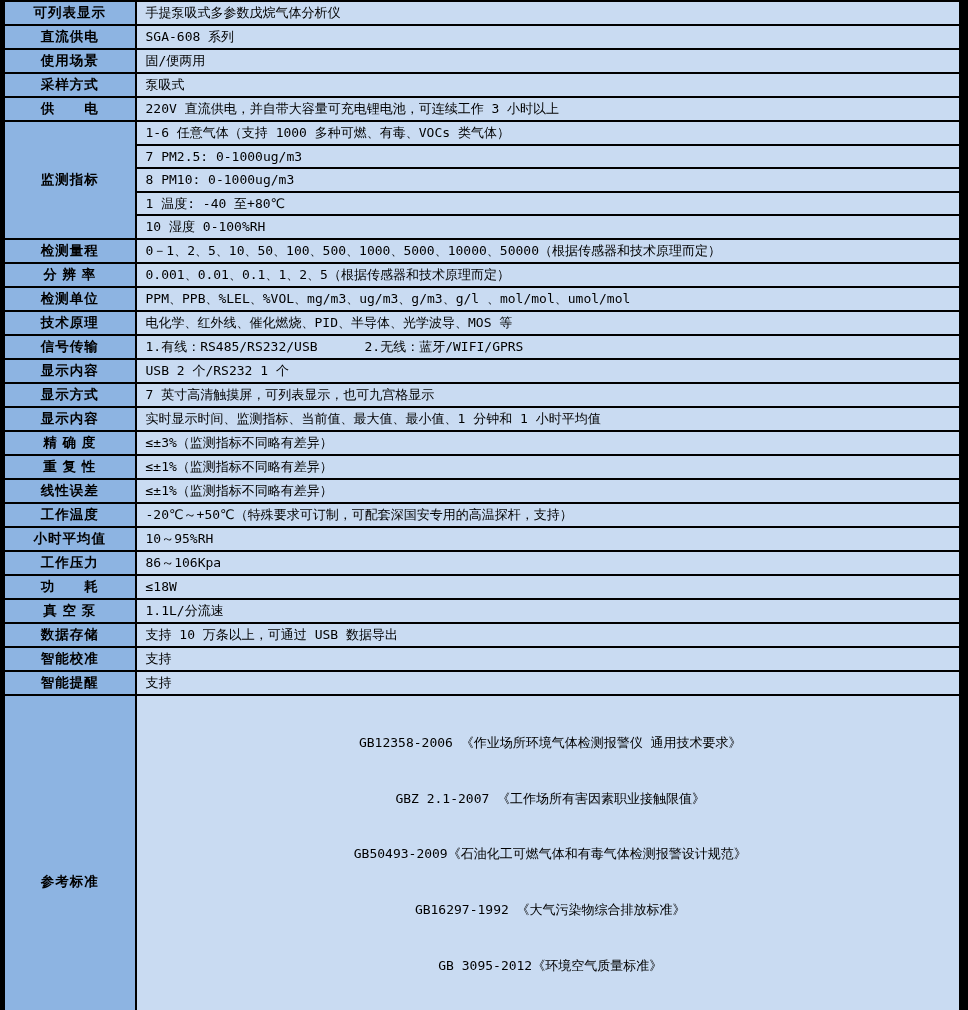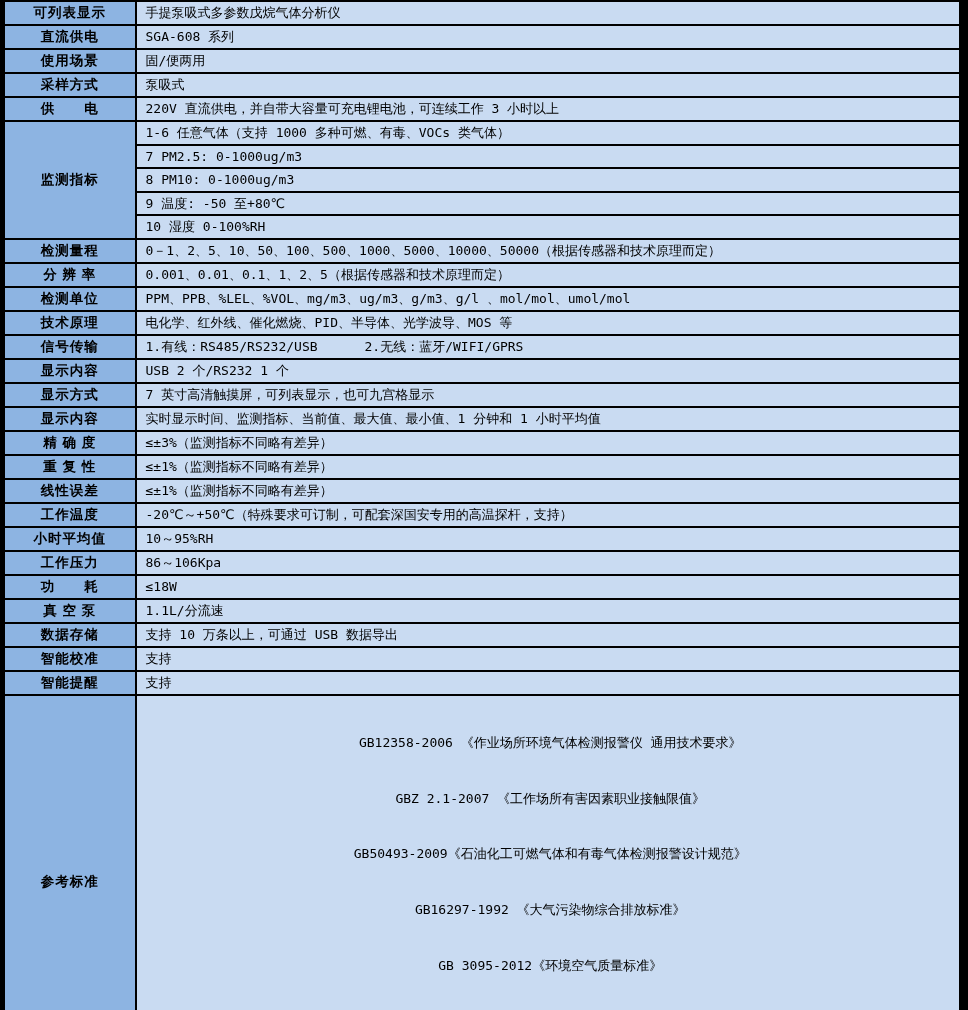--- a/index.html
+++ b/index.html
@@ -75,21 +75,21 @@
       <td class="label" rowspan="5">监测指标</td>
       <td class="value">1-6 任意气体（支持 1000 多种可燃、有毒、VOCs 类气体）</td>
     </tr>
     <tr class="std">
       <td class="value">7 PM2.5: 0-1000ug/m3</td>
     </tr>
     <tr class="std">
       <td class="value">8 PM10: 0-1000ug/m3</td>
     </tr>
     <tr class="std">
-      <td class="value">9 温度: -50 至+80℃</td>
+      <td class="value">1 温度: -40 至+80℃</td>
     </tr>
     <tr class="std">
       <td class="value">10 湿度 0-100%RH</td>
     </tr>
 
     <tr class="std">
       <td class="label">检测量程</td>
       <td class="value">0－1、2、5、10、50、100、500、1000、5000、10000、50000（根据传感器和技术原理而定）</td>
     </tr>
     <tr class="std">

